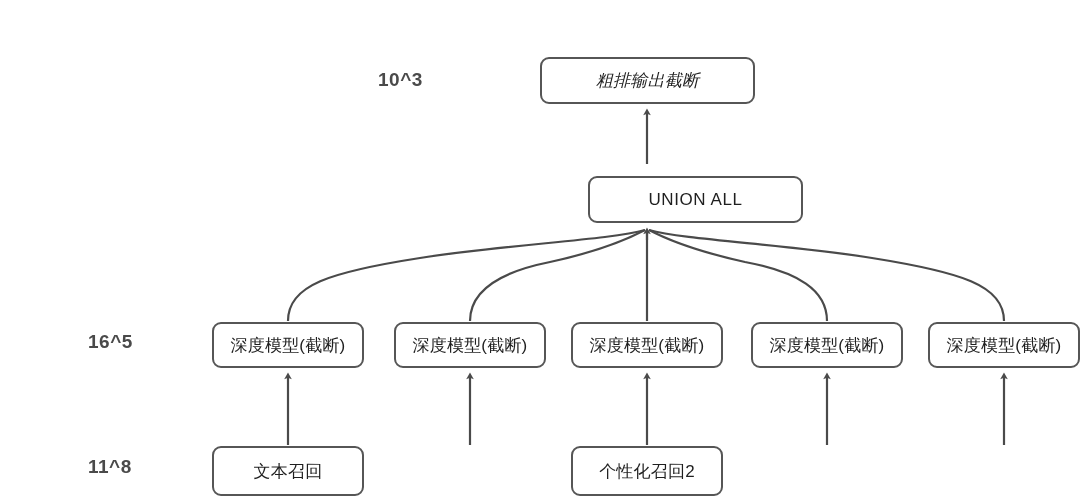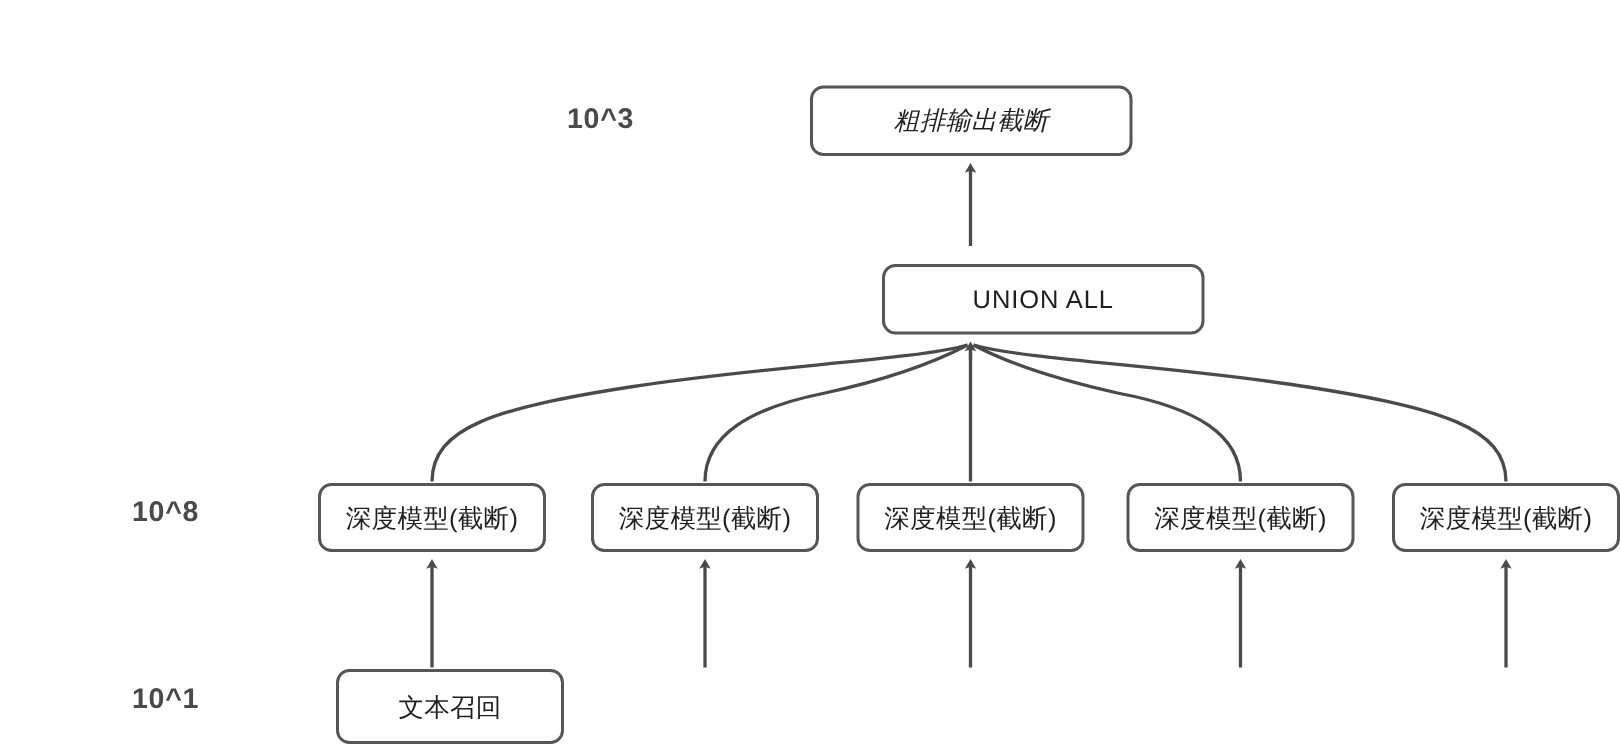--- a/index.html
+++ b/index.html
@@ -79,28 +79,29 @@
     <path d="M647,240 L647,231" stroke="#4a4a4a" stroke-width="2.2" fill="none" marker-end="url(#arrowhead)"></path>
 
     <path d="M288,445 L288,376" stroke="#4a4a4a" stroke-width="2.2" fill="none" marker-end="url(#arrowhead)"></path>
     <path d="M470,445 L470,376" stroke="#4a4a4a" stroke-width="2.2" fill="none" marker-end="url(#arrowhead)"></path>
     <path d="M647,445 L647,376" stroke="#4a4a4a" stroke-width="2.2" fill="none" marker-end="url(#arrowhead)"></path>
     <path d="M827,445 L827,376" stroke="#4a4a4a" stroke-width="2.2" fill="none" marker-end="url(#arrowhead)"></path>
     <path d="M1004,445 L1004,376" stroke="#4a4a4a" stroke-width="2.2" fill="none" marker-end="url(#arrowhead)"></path>
   </svg>
 
   <div class="scale-label" style="left:378px; top:69px;">10^3</div>
-  <div class="scale-label" style="left:88px; top:331px;">10^8</div>
-  <div class="scale-label" style="left:88px; top:456px;">10^1</div>
+  <div class="scale-label" style="left:88px; top:331px;">16^5</div>
+  <div class="scale-label" style="left:88px; top:456px;">11^8</div>
 
   <div class="node" style="left:540px; top:57px; width:215px; height:47px;font-style:italic;">粗排输出截断</div>
 
   <div class="node latin" style="left:540px; top:176px; width:215px; height:47px;margin-left:48px;">UNION ALL</div>
 
   <div class="node" style="left:212px; top:322px; width:152px; height:46px;">深度模型(截断)</div>
   <div class="node" style="left:394px; top:322px; width:152px; height:46px;">深度模型(截断)</div>
   <div class="node" style="left:571px; top:322px; width:152px; height:46px;">深度模型(截断)</div>
   <div class="node" style="left:751px; top:322px; width:152px; height:46px;">深度模型(截断)</div>
   <div class="node" style="left:928px; top:322px; width:152px; height:46px;">深度模型(截断)</div>
 
-  <div class="node" style="left:212px; top:446px; width:152px; height:50px;margin-left:12px;">文本召回</div>
+  <div class="node" style="left:212px; top:446px; width:152px; height:50px;">文本召回</div>
+  <div class="node" style="left:571px; top:446px; width:152px; height:50px;">个性化召回2</div>
 
 </div>
 
 </body></html>

